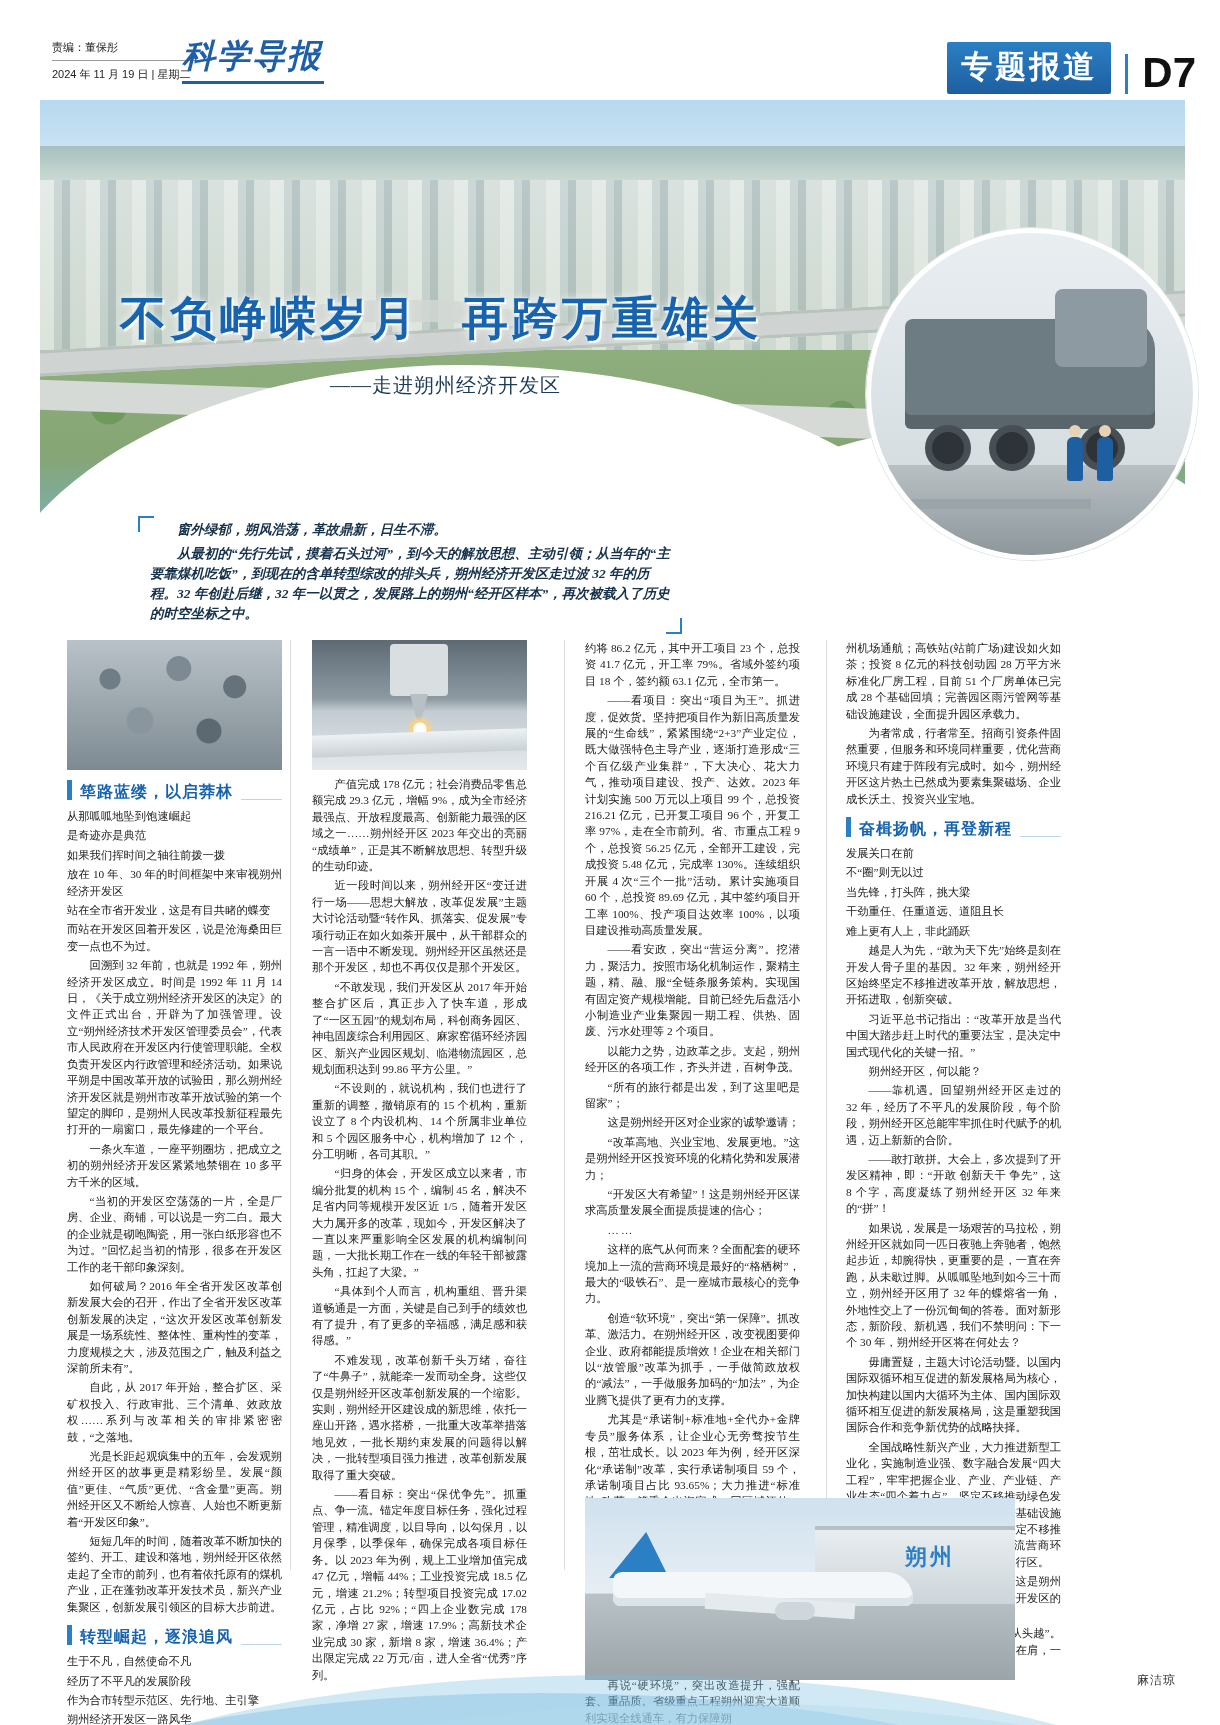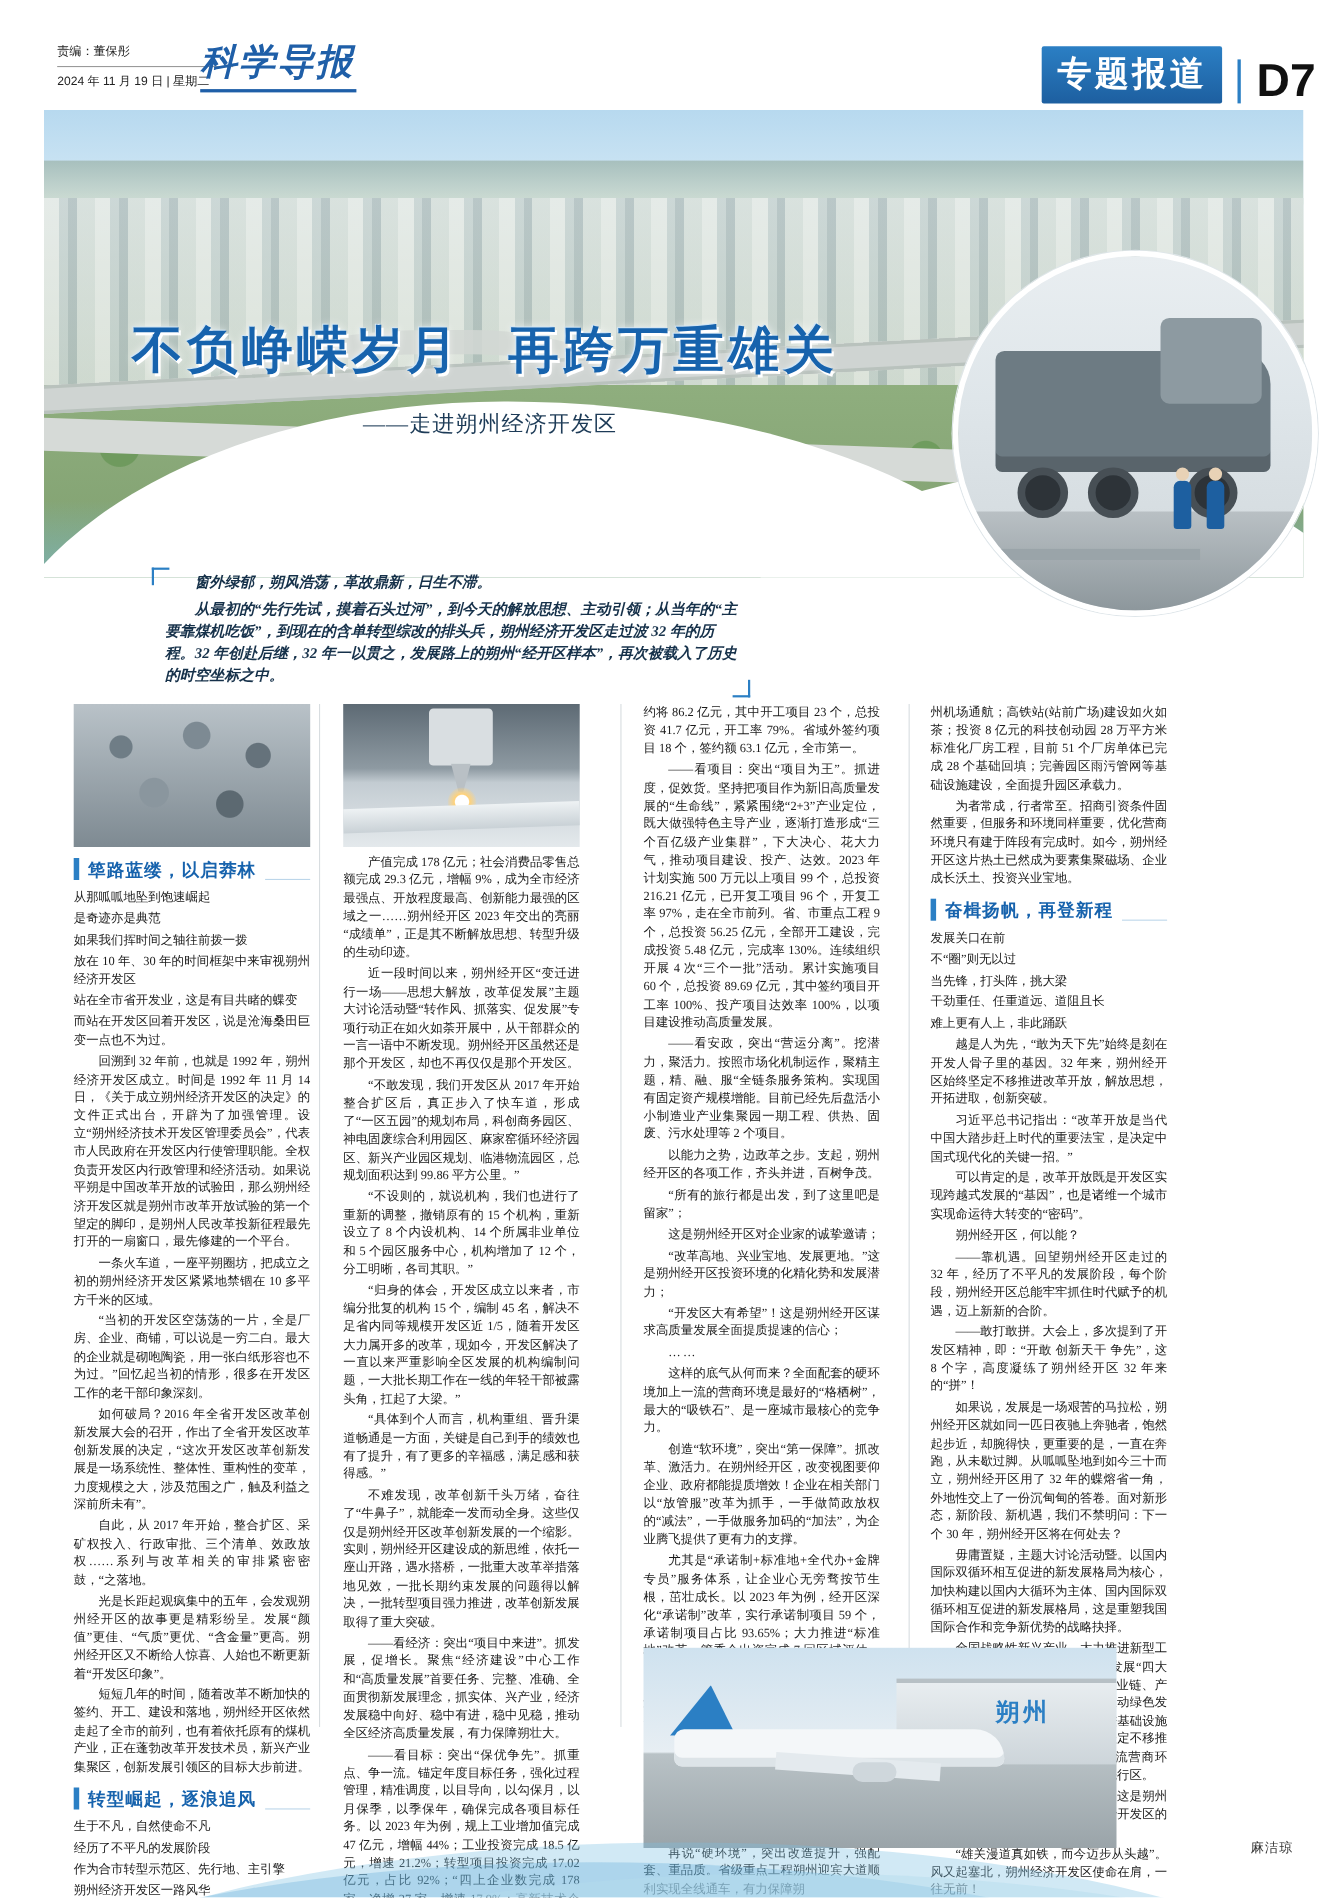--- a/index.html
+++ b/index.html
@@ -254,21 +254,20 @@
         <div class="plate"></div>
       </div>
 
       <p>产值完成 178 亿元；社会消费品零售总额完成 29.3 亿元，增幅 9%，成为全市经济最强点、开放程度最高、创新能力最强的区域之一……朔州经开区 2023 年交出的亮丽 “成绩单”，正是其不断解放思想、转型升级的生动印迹。</p>
       <p>近一段时间以来，朔州经开区“变迁进行一场——思想大解放，改革促发展”主题大讨论活动暨“转作风、抓落实、促发展”专项行动正在如火如荼开展中，从干部群众的一言一语中不断发现。朔州经开区虽然还是那个开发区，却也不再仅仅是那个开发区。</p>
       <p>“不敢发现，我们开发区从 2017 年开始整合扩区后，真正步入了快车道，形成了“一区五园”的规划布局，科创商务园区、神电固废综合利用园区、麻家窑循环经济园区、新兴产业园区规划、临港物流园区，总规划面积达到 99.86 平方公里。”</p>
       <p>“不设则的，就说机构，我们也进行了重新的调整，撤销原有的 15 个机构，重新设立了 8 个内设机构、14 个所属非业单位和 5 个园区服务中心，机构增加了 12 个，分工明晰，各司其职。”</p>
       <p>“归身的体会，开发区成立以来者，市编分批复的机构 15 个，编制 45 名，解决不足省内同等规模开发区近 1/5，随着开发区大力属开多的改革，现如今，开发区解决了一直以来严重影响全区发展的机构编制问题，一大批长期工作在一线的年轻干部被露头角，扛起了大梁。”</p>
       <p>“具体到个人而言，机构重组、晋升渠道畅通是一方面，关键是自己到手的绩效也有了提升，有了更多的辛福感，满足感和获得感。”</p>
       <p>不难发现，改革创新千头万绪，奋往了“牛鼻子”，就能牵一发而动全身。这些仅仅是朔州经开区改革创新发展的一个缩影。实则，朔州经开区建设成的新思维，依托一座山开路，遇水搭桥，一批重大改革举措落地见效，一批长期约束发展的问题得以解决，一批转型项目强力推进，改革创新发展取得了重大突破。</p>
-      <p>——看经济：突出“项目中来进”。抓发展，促增长。聚焦“经济建设”中心工作和“高质量发展”首要任务、完整、准确、全面贯彻新发展理念，抓实体、兴产业，经济发展稳中向好、稳中有进，稳中见稳，推动全区经济高质量发展，有力保障朔壮大。</p>
       <p>——看目标：突出“保优争先”。抓重点、争一流。锚定年度目标任务，强化过程管理，精准调度，以目导向，以勾保月，以月保季，以季保年，确保完成各项目标任务。以 2023 年为例，规上工业增加值完成 47 亿元，增幅 44%；工业投资完成 18.5 亿元，增速 21.2%；转型项目投资完成 17.02 亿元，占比 92%；“四上企业数完成 178 家，净增 27 家，增速 17.9%；高新技术企业完成 30 家，新增 8 家，增速 36.4%；产出限定完成 22 万元/亩，进人全省“优秀”序列。</p>
 
     </div>
 
     <div class="col c3">
       <p class="noind">约将 86.2 亿元，其中开工项目 23 个，总投资 41.7 亿元，开工率 79%。省域外签约项目 18 个，签约额 63.1 亿元，全市第一。</p>
       <p>——看项目：突出“项目为王”。抓进度，促效货。坚持把项目作为新旧高质量发展的“生命线”，紧紧围绕“2+3”产业定位，既大做强特色主导产业，逐渐打造形成“三个百亿级产业集群”，下大决心、花大力气，推动项目建设、投产、达效。2023 年计划实施 500 万元以上项目 99 个，总投资 216.21 亿元，已开复工项目 96 个，开复工率 97%，走在全市前列。省、市重点工程 9 个，总投资 56.25 亿元，全部开工建设，完成投资 5.48 亿元，完成率 130%。连续组织开展 4 次“三个一批”活动。累计实施项目 60 个，总投资 89.69 亿元，其中签约项目开工率 100%、投产项目达效率 100%，以项目建设推动高质量发展。</p>
       <p>——看安政，突出“营运分离”。挖潜力，聚活力。按照市场化机制运作，聚精主题，精、融、服“全链条服务策构。实现国有固定资产规模增能。目前已经先后盘活小小制造业产业集聚园一期工程、供热、固废、污水处理等 2 个项目。</p>
       <p>以能力之势，边政革之步。支起，朔州经开区的各项工作，齐头并进，百树争茂。</p>
       <p>“所有的旅行都是出发，到了这里吧是留家”；</p>
@@ -293,21 +292,20 @@
         <div class="hr"></div>
       </div>
 
       <p class="noind">发展关口在前</p>
       <p class="noind">不“圈”则无以过</p>
       <p class="noind">当先锋，打头阵，挑大梁</p>
       <p class="noind">干劲重任、任重道远、道阻且长</p>
       <p class="noind">难上更有人上，非此踊跃</p>
       <p>越是人为先，“敢为天下先”始终是刻在开发人骨子里的基因。32 年来，朔州经开区始终坚定不移推进改革开放，解放思想，开拓进取，创新突破。</p>
       <p>习近平总书记指出：“改革开放是当代中国大踏步赶上时代的重要法宝，是决定中国式现代化的关键一招。”</p>
-      <p>可以肯定的是，改革开放既是开发区实现跨越式发展的“基因”，也是诸维一个城市实现命运待大转变的“密码”。</p>
       <p>朔州经开区，何以能？</p>
       <p>——靠机遇。回望朔州经开区走过的 32 年，经历了不平凡的发展阶段，每个阶段，朔州经开区总能牢牢抓住时代赋予的机遇，迈上新新的合阶。</p>
       <p>——敢打敢拼。大会上，多次提到了开发区精神，即：“开敢 创新天干 争先”，这 8 个字，高度凝练了朔州经开区 32 年来的“拼”！</p>
       <p>如果说，发展是一场艰苦的马拉松，朔州经开区就如同一匹日夜驰上奔驰者，饱然起步近，却腕得快，更重要的是，一直在奔跑，从未歇过脚。从呱呱坠地到如今三十而立，朔州经开区用了 32 年的蝶熔省一角，外地性交上了一份沉甸甸的答卷。面对新形态，新阶段、新机遇，我们不禁明问：下一个 30 年，朔州经开区将在何处去？</p>
       <p>毋庸置疑，主题大讨论活动暨。以国内国际双循环相互促进的新发展格局为核心，加快构建以国内大循环为主体、国内国际双循环相互促进的新发展格局，这是重塑我国国际合作和竞争新优势的战略抉择。</p>
       <p>全国战略性新兴产业，大力推进新型工业化，实施制造业强、数字融合发展“四大工程”，牢牢把握企业、产业、产业链、产业生态“四个着力点”，坚定不移推动绿色发展、坚定不移推进科技创新，推进基础设施建设，坚定不移打造一流平台、坚定不移推进改革创新，打造一流园区、一流营商环境，新兴产业集聚区、创新驱动先行区。</p>
       <p>“走前列，作表率、争一流”，这是朔州经济开发区的目标，更是历史赋予开发区的使命与责任。</p>
       <p>“雄关漫道真如铁，而今迈步从头越”。风又起塞北，朔州经济开发区使命在肩，一往无前！</p>
     </div>
   </div>

